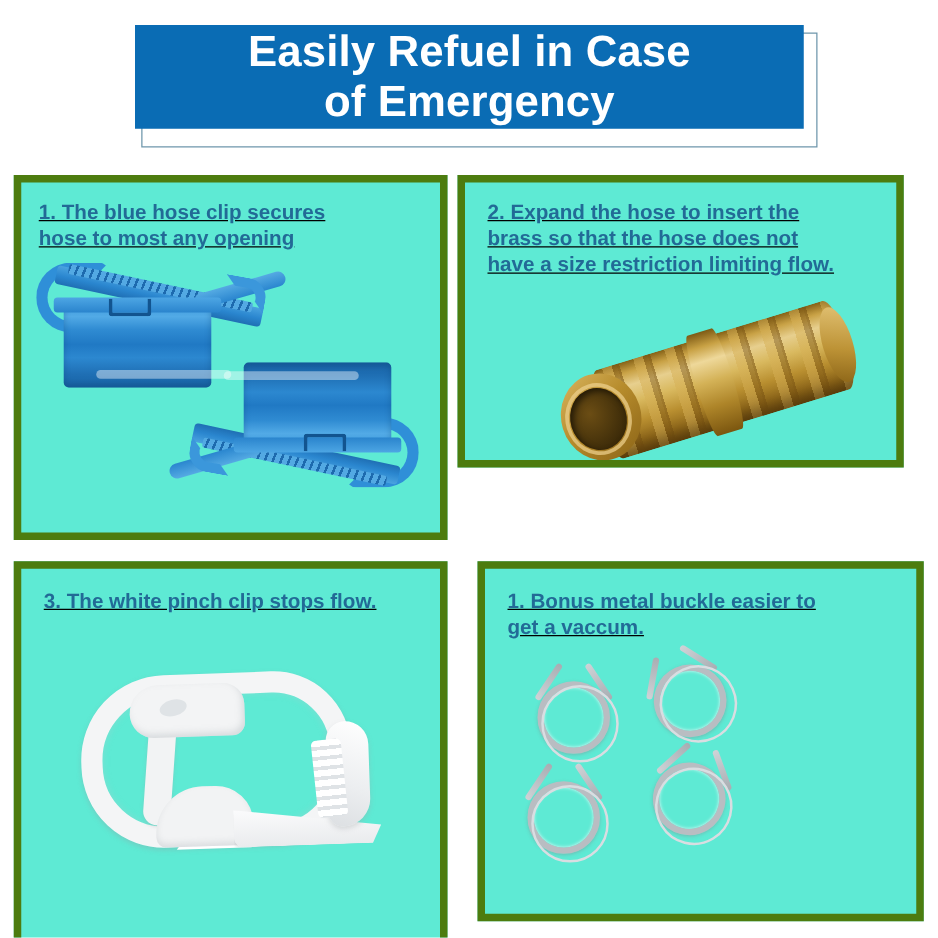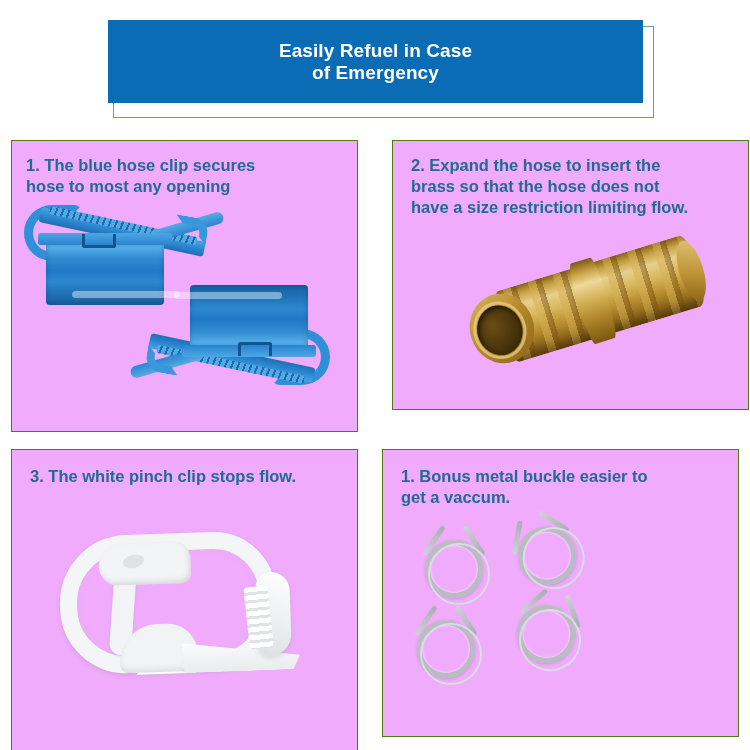--- a/index.html
+++ b/index.html
@@ -44,37 +44,38 @@
     top: 0;
     width: 535px;
     height: 83px;
     background: #0a6cb4;
     display: flex;
     align-items: center;
     justify-content: center;
   }
   .header-title {
     color: #ffffff;
-    font-size: 19px;
+    font-size: 35px;
     font-weight: bold;
     line-height: 1.12;
     text-align: center;
     letter-spacing: 0.1px;
     white-space: pre-line;
   }
 
   
   .panel {
     position: absolute;
-    border: 1px solid #4d7c0f;
-    background: #f0abfc;
+    border: 6px solid #4d7c0f;
+    background: #5eead4;
     overflow: hidden;
+    text-decoration: underline;
   }
   .panel-1 { left: 11px;  top: 140px; width: 347px; height: 292px; }
-  .panel-2 { left: 392px; top: 140px; width: 357px; height: 270px; }
+  .panel-2 { left: 366px; top: 140px; width: 357px; height: 234px; }
   .panel-3 { left: 11px;  top: 449px; width: 347px; height: 344px; }
   .panel-4 { left: 382px; top: 449px; width: 357px; height: 288px; }
 
   .caption {
     color: #226a96;
     font-size: 16.5px;
     font-weight: bold;
     line-height: 1.28;
     padding: 14px 10px 0 14px;
     white-space: pre-line;

